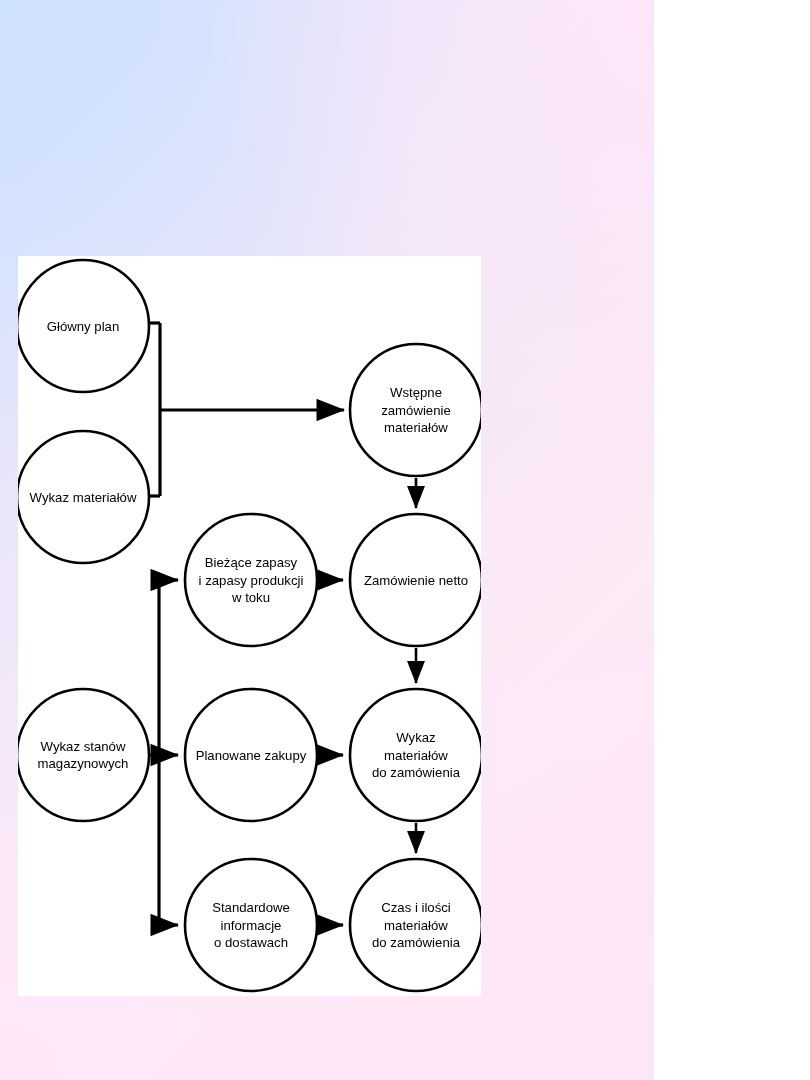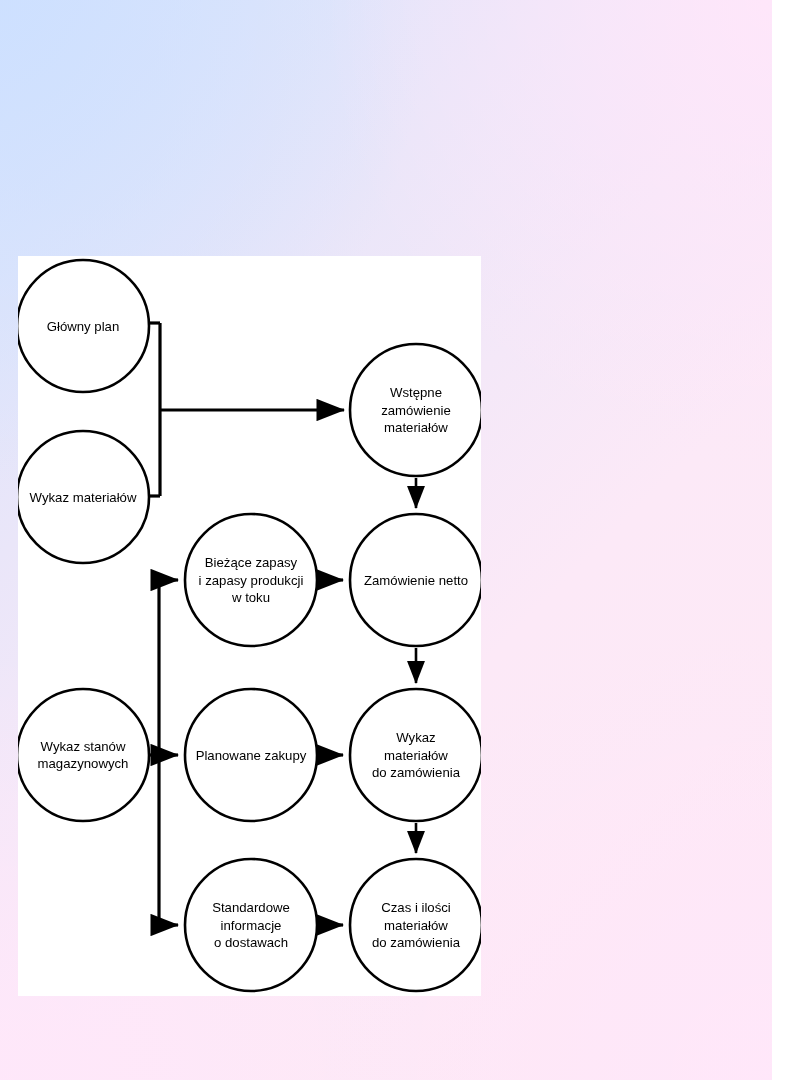--- a/index.html
+++ b/index.html
@@ -10,21 +10,21 @@
   body {
     width: 810px;
     height: 1080px;
     overflow: hidden;
     font-family: "Liberation Sans", sans-serif;
     background: #ffffff;
   }
 
   #slide {
     position: relative;
-    width: 772px;
+    width: 654px;
     height: 1080px;
     background:
       linear-gradient(135deg,
         #d7e3fd 0%,
         #dfe5fb 14%,
         #eae6f9 30%,
         #f4e8f8 46%,
         #fce9f7 62%,
         #fde9f6 78%,
         #fde7f4 100%);

